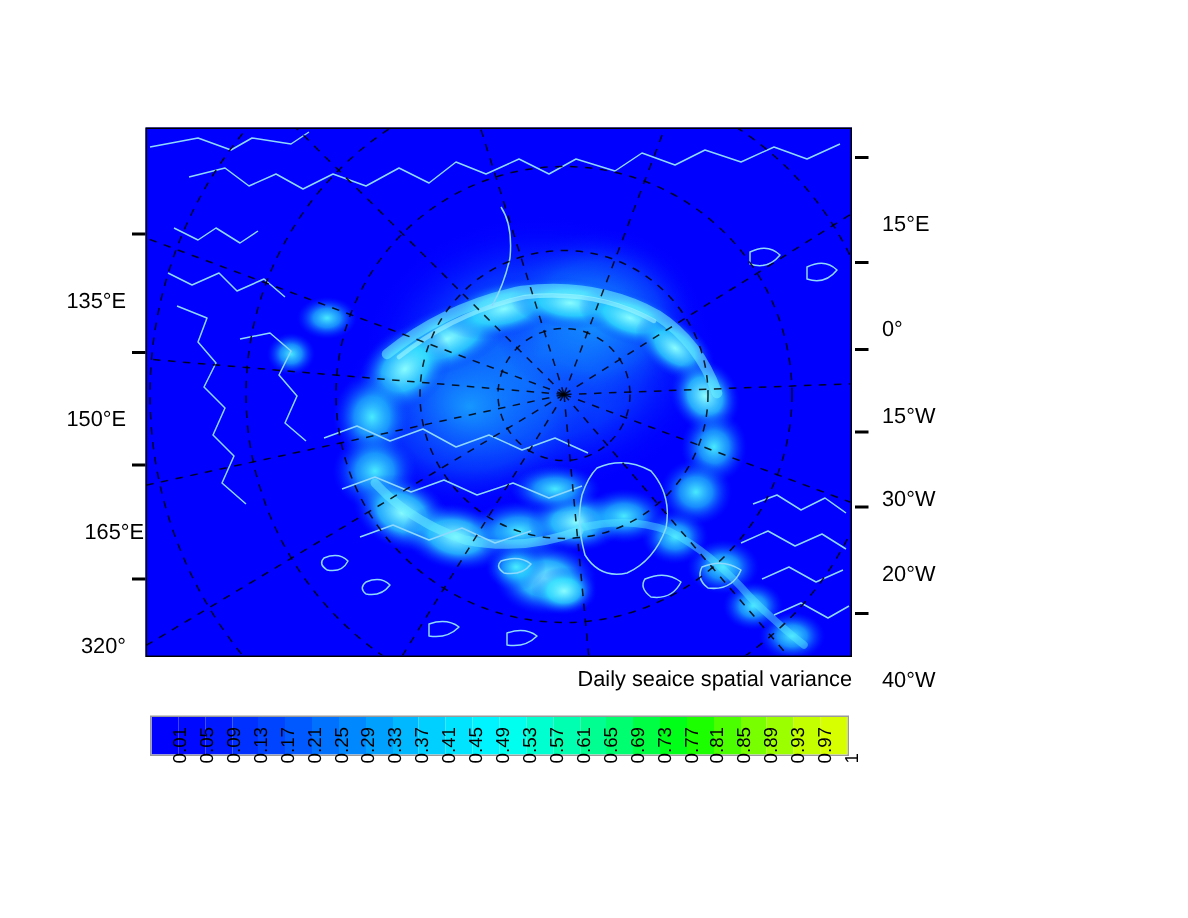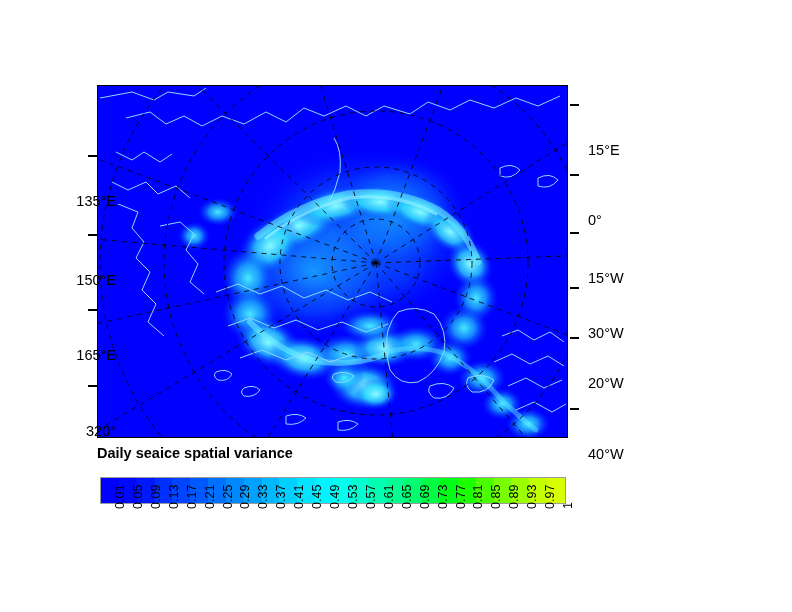--- a/index.html
+++ b/index.html
@@ -58,34 +58,33 @@
     width: 9px;
   }
   .tick-label {
     position: absolute;
     font-size: 14.5px;
     color: #000000;
     white-space: nowrap;
     line-height: 1;
     margin-top: 46px;
   }
-  .tick-label.left  { text-align: right; padding-left: 32px; }
+  .tick-label.left  { text-align: right; }
   .tick-label.right { text-align: left; }
 
   
   #map-caption {
     position: absolute;
     left: 97px;
     top: 445px;
     width: 471px;
-    text-align: left;
+    text-align: right;
     font-size: 14.5px;
     color: #000000;
     white-space: nowrap;
-    font-weight: bold;
   }
 
   
   #colorbar-wrap {
     position: absolute;
     left: 100px;
     top: 477px;
     width: 466px;
     height: 27px;
   }
@@ -260,21 +259,21 @@
     </svg>
   </div>
 
   <div class="tick" style="left:88px;  top:155px;"></div>
   <div class="tick" style="left:88px;  top:234px;"></div>
   <div class="tick" style="left:88px;  top:309px;"></div>
   <div class="tick" style="left:88px;  top:385px;"></div>
 
   <div class="tick-label left" style="left:0px; top:148px; width:84px;">135°E</div>
   <div class="tick-label left" style="left:0px; top:227px; width:84px;">150°E</div>
-  <div class="tick-label left" style="left:0px; top:302px; width:84px;">165°E</div>
+  <div class="tick-label left" style="left:12px; top:302px; width:84px;">165°E</div>
   <div class="tick-label left" style="left:0px; top:378px; width:84px;">320°</div>
 
   <div class="tick" style="left:570px; top:104px;"></div>
   <div class="tick" style="left:570px; top:174px;"></div>
   <div class="tick" style="left:570px; top:232px;"></div>
   <div class="tick" style="left:570px; top:287px;"></div>
   <div class="tick" style="left:570px; top:337px;"></div>
   <div class="tick" style="left:570px; top:408px;"></div>
 
   <div class="tick-label right" style="left:588px; top:97px;">15°E</div>

